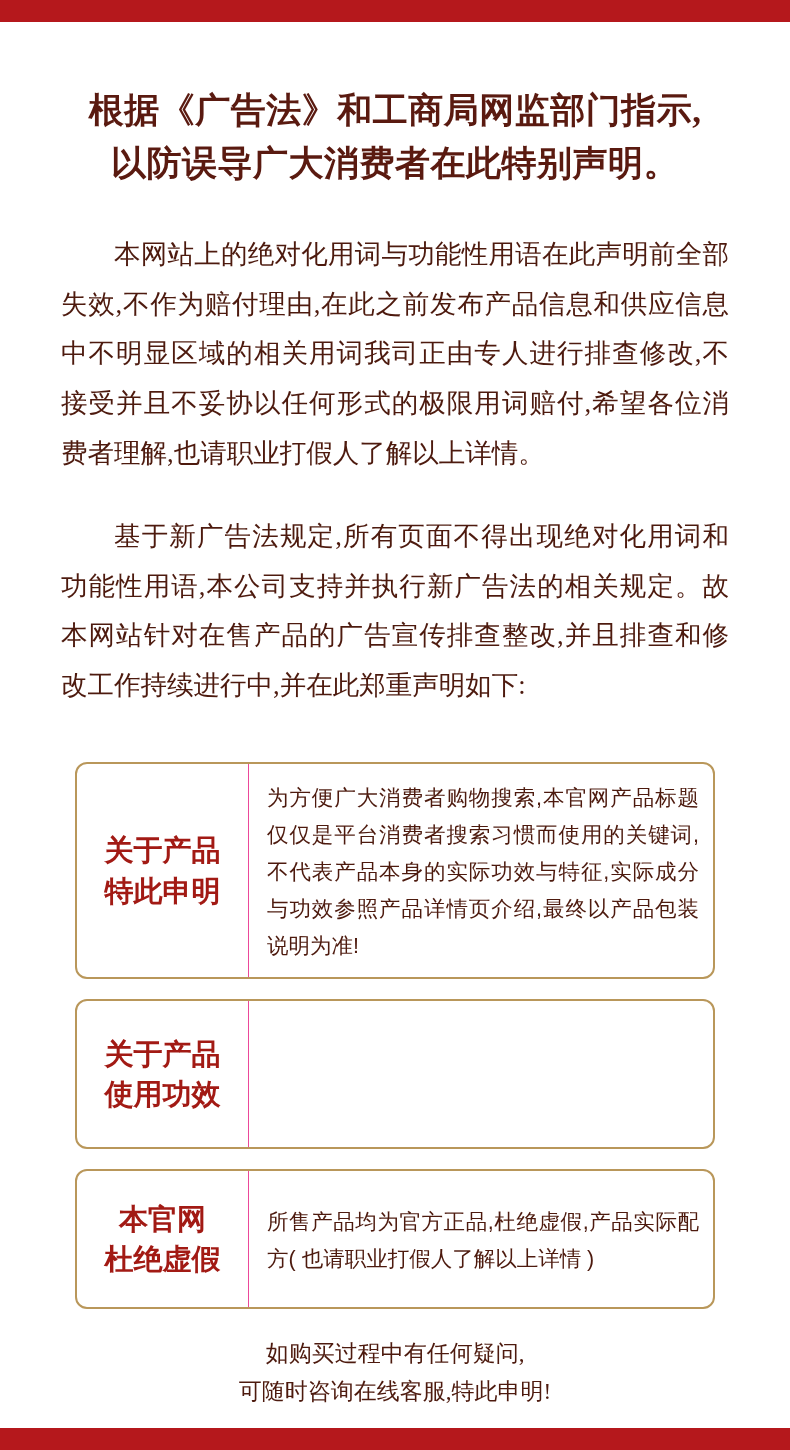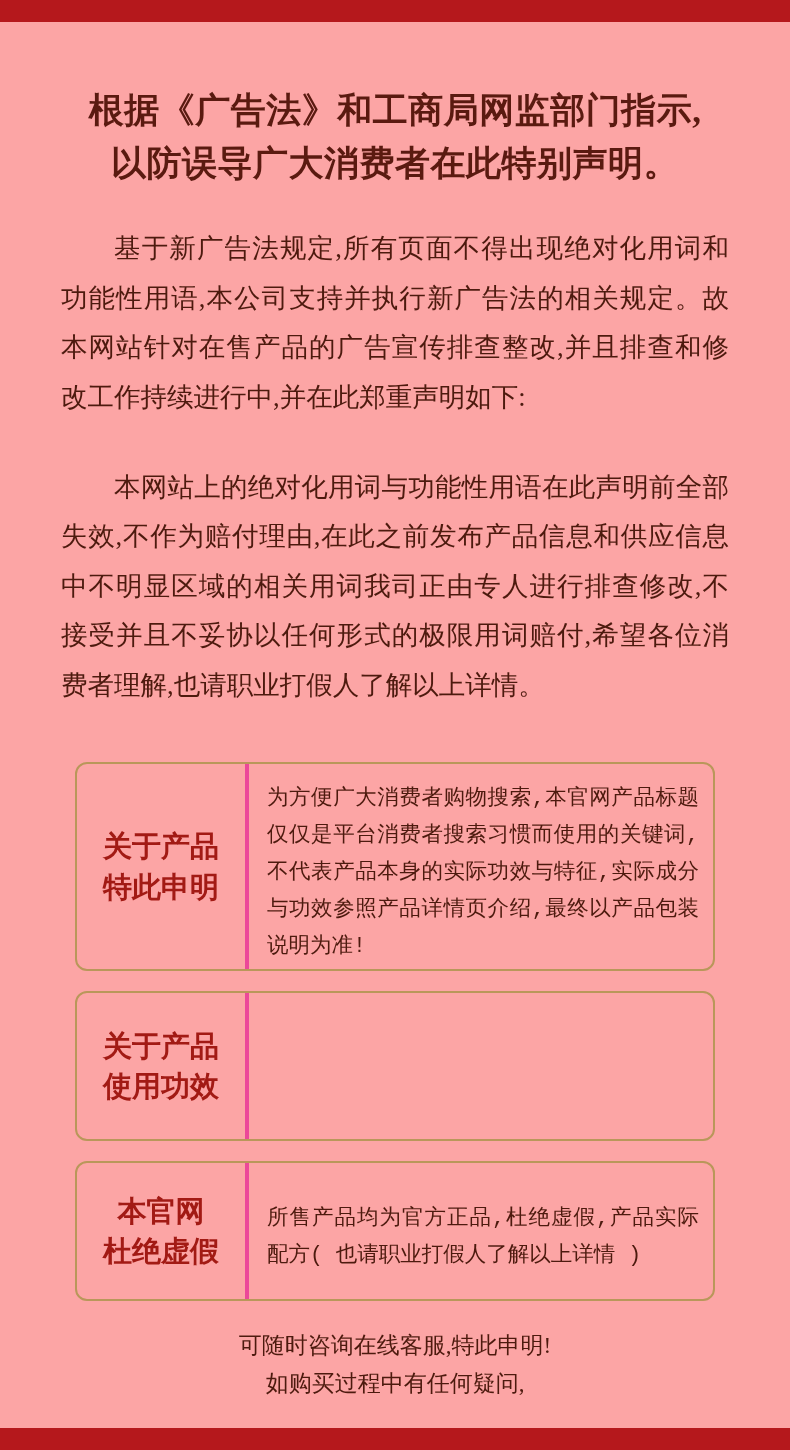--- a/index.html
+++ b/index.html
@@ -18,21 +18,21 @@
     width: 790px;
     height: 1450px;
     box-sizing: border-box;
     background: #b5181c;
     padding: 22px 0 22px 0;
   }
   .panel {
     position: relative;
     width: 790px;
     height: 1406px;
-    background: #fca5a5;
+    background: #ffffff;
     box-sizing: border-box;
     padding: 40px 55px 0 55px;
   }
   .title {
     color: #5a1a10;
     font-weight: bold;
     font-size: 35px;
     line-height: 1.52;
     text-align: center;
     letter-spacing: 0.5px;
@@ -70,38 +70,38 @@
   .card-label {
     flex: 0 0 172px;
     display: flex;
     flex-direction: column;
     align-items: center;
     justify-content: center;
     color: #a21a14;
     font-weight: bold;
     font-size: 29px;
     line-height: 1.4;
-    border-right: 4px solid #ec4899;
+    border-right: 1px solid #ec4899;
     padding: 10px 4px;
     box-sizing: border-box;
     text-align: center;
     font-family: "Liberation Serif", "DejaVu Serif", serif;
   }
   .card-label span { display: block; white-space: nowrap; }
   .card-body {
     flex: 1 1 auto;
     color: #4d1a0e;
     font-size: 21.5px;
     line-height: 1.72;
-    padding: 16px 14px 4px 18px;
+    padding: 16px 14px 12px 18px;
     text-align: justify;
     text-justify: inter-ideograph;
     display: flex;
     align-items: center;
-    font-family: Liberation Mono, monospace;
+    font-family: Liberation Sans, sans-serif;
   }
   .card.card-3 { min-height: 140px; }
   .footer {
     margin-top: 26px;
     text-align: center;
     color: #4d1a0e;
     font-size: 23px;
     line-height: 1.65;
     font-family: "Liberation Serif", "DejaVu Serif", serif;
   }
@@ -111,22 +111,22 @@
 <body>
 
 <div class="page">
   <div class="panel">
 
     <div class="title">
       <span class="line1">根据《广告法》和工商局网监部门指示,</span>
       <span class="line2">以防误导广大消费者在此特别声明。</span>
     </div>
 
+    <p class="para second">本网站上的绝对化用词与功能性用语在此声明前全部失效,不作为赔付理由,在此之前发布产品信息和供应信息中不明显区域的相关用词我司正由专人进行排查修改,不接受并且不妥协以任何形式的极限用词赔付,希望各位消费者理解,也请职业打假人了解以上详情。</p>
     <p class="para first">基于新广告法规定,所有页面不得出现绝对化用词和功能性用语,本公司支持并执行新广告法的相关规定。故本网站针对在售产品的广告宣传排查整改,并且排查和修改工作持续进行中,并在此郑重声明如下:</p>
-    <p class="para second">本网站上的绝对化用词与功能性用语在此声明前全部失效,不作为赔付理由,在此之前发布产品信息和供应信息中不明显区域的相关用词我司正由专人进行排查修改,不接受并且不妥协以任何形式的极限用词赔付,希望各位消费者理解,也请职业打假人了解以上详情。</p>
 
     <div class="cards">
 
       <div class="card card-1">
         <div class="card-label">
           <span>关于产品</span>
           <span>特此申明</span>
         </div>
         <div class="card-body">为方便广大消费者购物搜索,本官网产品标题仅仅是平台消费者搜索习惯而使用的关键词,不代表产品本身的实际功效与特征,实际成分与功效参照产品详情页介绍,最终以产品包装说明为准!</div>
       </div>
@@ -142,18 +142,18 @@
         <div class="card-label">
           <span>本官网</span>
           <span>杜绝虚假</span>
         </div>
         <div class="card-body">所售产品均为官方正品,杜绝虚假,产品实际配方( 也请职业打假人了解以上详情 )</div>
       </div>
 
     </div>
 
     <div class="footer">
+      <span>如购买过程中有任何疑问,</span>
       <span>可随时咨询在线客服,特此申明!</span>
-      <span>如购买过程中有任何疑问,</span>
     </div>
 
   </div>
 </div>
 
 </body></html>

